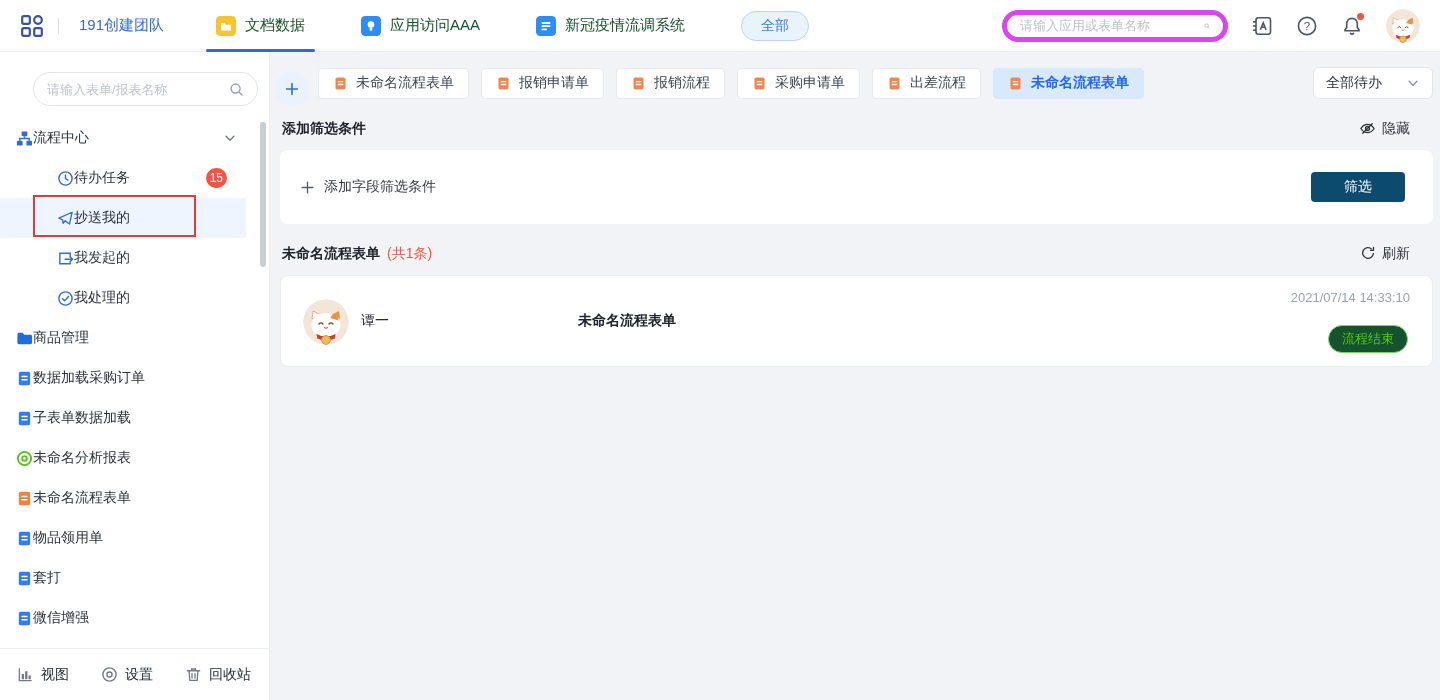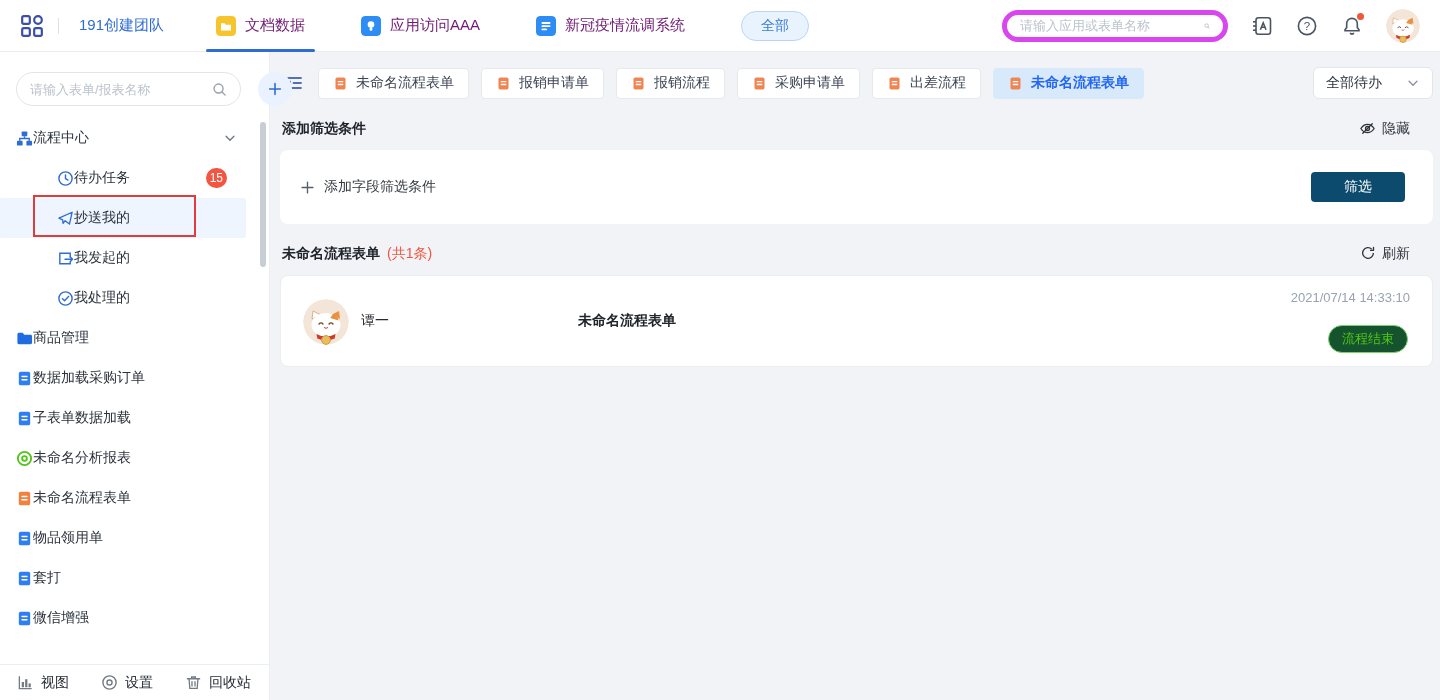--- a/index.html
+++ b/index.html
@@ -5,50 +5,50 @@
   * { box-sizing: border-box; margin: 0; padding: 0; }
   html,body { width:1440px; height:700px; overflow:hidden; }
   body { font-family:"Liberation Sans","DejaVu Sans",sans-serif; font-size:14px; color:#2b323b; background:#fff; }
   svg { display:block; }
 
   
   .topbar { height:52px; display:flex; align-items:center; background:#fff; border-bottom:1px solid #e9ecf1; padding:0 20px; }
   .logo-btn { width:24px; height:24px; margin-right:14px; cursor:pointer; }
   .v-div { width:1px; height:16px; background:#dde1e7; margin-right:20px; }
   .team-name { color:#2f6cd4; font-size:15px; margin-right:52px; cursor:pointer; white-space:nowrap; }
-  .app-tab { position:relative; height:52px; display:flex; align-items:center; gap:9px; margin-right:56px; font-size:15px; color:#701a75; cursor:pointer; white-space:nowrap; }
+  .app-tab { position:relative; height:52px; display:flex; align-items:center; gap:9px; margin-right:56px; font-size:15px; color:#14532d; cursor:pointer; white-space:nowrap; }
   .app-tab.active::after { content:""; position:absolute; left:-10px; right:-10px; bottom:0; height:3px; border-radius:2px; background:#2f6cd4; }
   .app-ic { width:20px; height:20px; border-radius:4px; }
   .pill-all { height:30px; padding:0 19px; border-radius:15px; background:#e9f3fe; border:1px solid #b9d6f5; color:#3a7bd5; display:flex; align-items:center; cursor:pointer; }
   .topbar-right { margin-left:auto; display:flex; align-items:center; gap:23px; }
   .top-search { width:226px; height:32px; border:5px solid #d946ef; border-radius:16px; display:flex; align-items:center; padding:0 13px; gap:8px; background:#fff; }
   .top-search input { flex:1; border:none; outline:none; font-size:13px; color:#333; font-family:inherit; background:transparent; }
   .top-search input::placeholder, .side-search input::placeholder { color:#bcc3cc; }
   .icon-btn { cursor:pointer; position:relative; }
   .bell-dot { position:absolute; right:-1px; top:-2px; width:7px; height:7px; border-radius:50%; background:#f2543d; }
   .avatar-sm { width:34px; height:34px; border-radius:50%; overflow:hidden; cursor:pointer; }
 
   
   .shell { display:flex; height:648px; }
   .sidebar { width:270px; background:#fff; border-right:1px solid #eceff2; display:flex; flex-direction:column; position:relative; }
-  .side-search-row { display:flex; align-items:center; gap:17px; padding:20px 16px 12px 16px; }
+  .side-search-row { display:flex; align-items:center; gap:17px; padding:20px 16px 12px 33px; }
   .side-search { flex:1; height:34px; border:1px solid #e1e5ea; border-radius:17px; display:flex; align-items:center; padding:0 13px; gap:6px; }
   .side-search input { flex:1; min-width:0; border:none; outline:none; font-size:13px; color:#333; font-family:inherit; }
   .plus-btn { width:34px; height:34px; border-radius:50%; background:#e9f2fe; display:flex; align-items:center; justify-content:center; cursor:pointer; flex:none; }
 
   .tree { flex:1; overflow:hidden; position:relative; }
   .trow { height:40px; display:flex; align-items:center; padding:0 16px; cursor:pointer; color:#2b323b; white-space:nowrap; }
   .trow .chev { margin-left:auto; margin-right:16px; }
   .trow.child { padding-left:57px; }
   .trow.selected { background:#eef5fe; margin-right:23px; border-radius:2px; }
   .num-badge { margin-left:auto; margin-right:26px; min-width:20px; height:20px; border-radius:10px; background:#f25643; color:#fff; font-size:12px; display:flex; align-items:center; justify-content:center; padding:4px 4px; }
   .anno-box { position:absolute; left:33px; top:77px; width:163px; height:42px; border:2px solid #e03c3c; pointer-events:none; z-index:5; }
   .side-scrollbar { position:absolute; right:3px; top:4px; width:6px; height:145px; border-radius:3px; background:#c9cdd4; cursor:pointer; }
 
-  .side-footer { height:36px; border-top:1px solid #eceff2; display:flex; align-items:center; gap:32px; padding:0 17px; background:#fff; }
+  .side-footer { height:52px; border-top:1px solid #eceff2; display:flex; align-items:center; gap:32px; padding:0 17px; background:#fff; }
   .sf-item { display:flex; align-items:center; gap:7px; cursor:pointer; color:#262b33; }
 
   
   .main { flex:1; background:#f1f3f6; padding:10px 7px 0 10px; overflow:hidden; }
   .tabrow { display:flex; align-items:center; margin-top:5px; }
   .fold-btn { margin:0 14px 0 4px; cursor:pointer; }
   .mtab { height:31px; display:flex; align-items:center; gap:8px; padding:0 14px; background:#fff; border:1px solid #e6e9ee; border-radius:4px; margin-right:12px; color:#3c4553; cursor:pointer; white-space:nowrap; }
   .mtab.active { background:#d8e9fc; border-color:#d8e9fc; color:#2468f2; font-weight:bold; }
   .status-dd { margin-left:auto; width:120px; height:32px; background:#fff; border:1px solid #e2e6eb; border-radius:6px; display:flex; align-items:center; padding:0 12px; cursor:pointer; color:#2b323b; }
   .status-dd .chev { margin-left:auto; }

